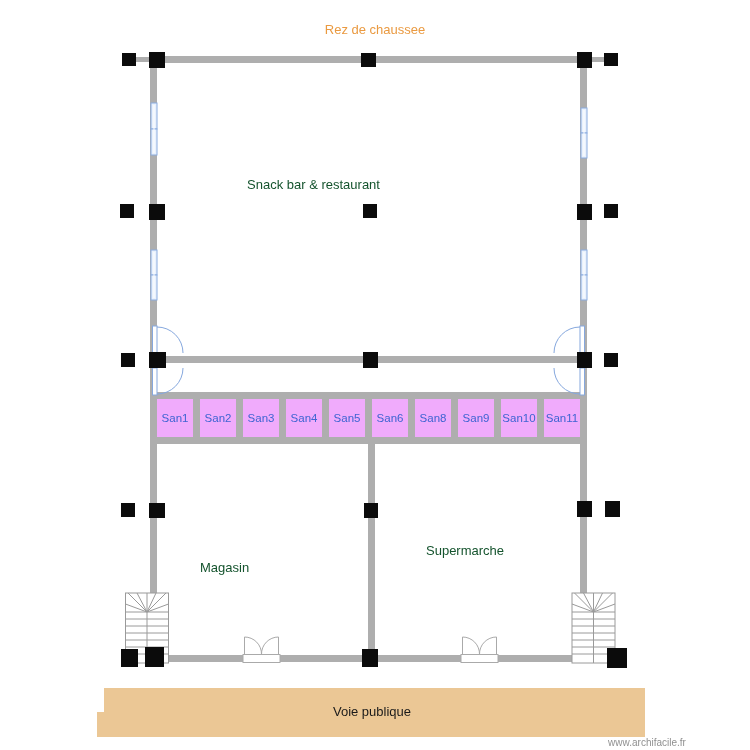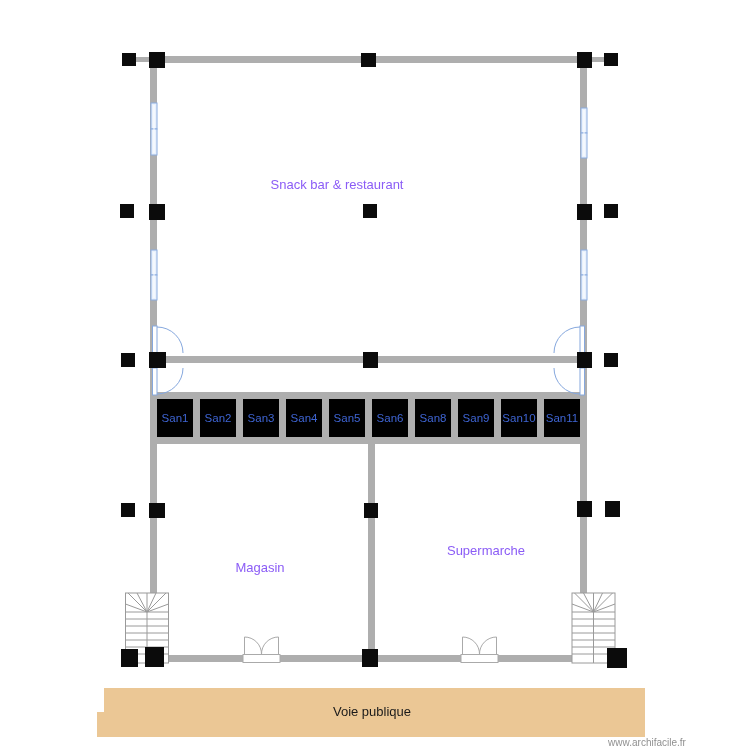--- a/index.html
+++ b/index.html
@@ -2,45 +2,46 @@
 <html><head>
 <meta charset="utf-8">
 <style>
   html,body{margin:0;padding:0;background:#fff;}
   #canvas{
     position:relative;width:750px;height:750px;background:#ffffff;
     font-family:"Liberation Sans", sans-serif;overflow:hidden;
   }
   .wall{position:absolute;background:#aeaeae;}
   .pillar{position:absolute;background:#0b0b0b;}
-  .label{position:absolute;color:#8b5cf6;font-size:13px;text-align:center;white-space:nowrap;}
+  .label{position:absolute;color:#14532d;font-size:13px;text-align:left;white-space:nowrap;}
   #plan-title{position:absolute;left:0;top:22px;width:750px;text-align:center;color:#ea9a41;font-size:13px;}
   #svg-layer{position:absolute;left:0;top:0;z-index:2;pointer-events:none;}
   .wall{z-index:1;}
   .pillar{z-index:3;}
   .label{z-index:4;}
   
   #san-row{
     position:absolute;left:150px;top:392px;width:437px;height:52px;
     background:#aeaeae;display:flex;gap:7px;padding:7px;box-sizing:border-box;z-index:2;
   }
   .san-cell{
-    flex:1;background:#000000;display:flex;align-items:center;justify-content:center;
+    flex:1;background:#f0abfc;display:flex;align-items:center;justify-content:center;
     color:#3e64d2;font-size:11.5px;overflow:hidden;
   }
   
   .street-band{position:absolute;background:#ebc795;z-index:1;}
   #street-label{position:absolute;left:0;top:704px;width:744px;text-align:center;color:#1a1a1a;font-size:13px;z-index:4;}
   #watermark{position:absolute;left:601px;top:737px;width:92px;text-align:center;color:#909090;font-size:10px;z-index:4;}
 </style>
 </head>
 <body>
 
 <div id="canvas">
 
+  <div id="plan-title">Rez de chaussee</div>
 
   <div class="wall" style="left:150px;top:56px;width:437px;height:7px;"></div>
   <div class="wall" style="left:150px;top:56px;width:7px;height:607px;"></div>
   <div class="wall" style="left:580px;top:56px;width:7px;height:607px;"></div>
   <div class="wall" style="left:150px;top:655px;width:465px;height:7px;"></div>
   <div class="wall" style="left:150px;top:356px;width:437px;height:7px;"></div>
   <div class="wall" style="left:368px;top:444px;width:7px;height:218px;"></div>
   <div class="wall" style="left:136px;top:57px;width:14px;height:5px;"></div>
   <div class="wall" style="left:587px;top:57px;width:18px;height:5px;"></div>
 

